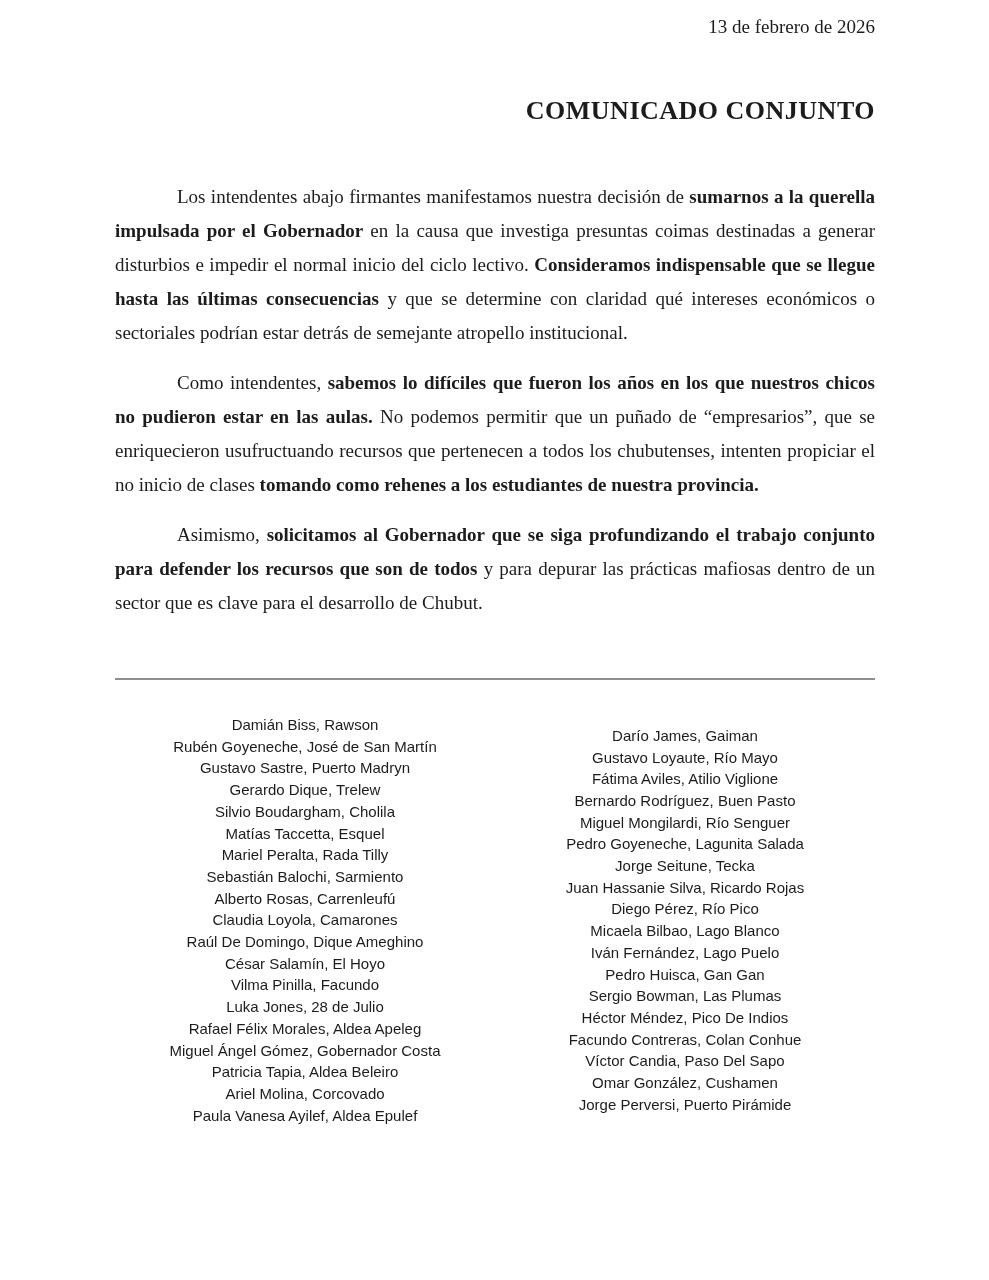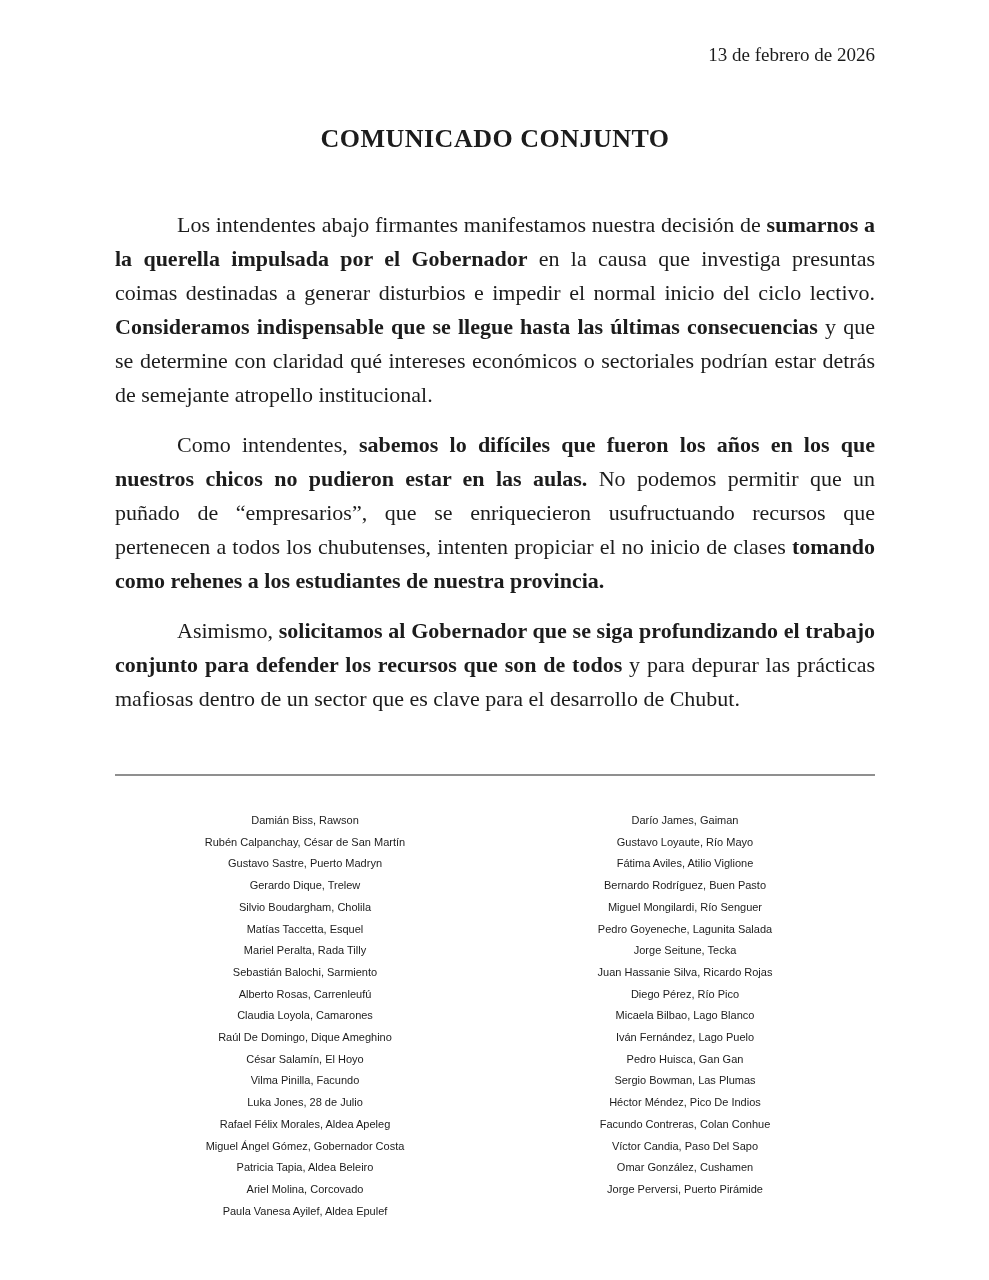--- a/index.html
+++ b/index.html
@@ -11,59 +11,60 @@
     width: 989px;
     height: 1280px;
     overflow: hidden;
     color: #1c1c1c;
     font-family: "Liberation Serif", serif;
   }
   .page {
     box-sizing: border-box;
     width: 989px;
     height: 1280px;
-    padding: 44px 114px 30px 115px;
+    padding: 16px 114px 30px 115px;
   }
   .date {
     text-align: right;
     font-size: 19px;
     line-height: 22px;
   }
   .title {
     margin: 58px 0 0 0;
-    text-align: center;
+    text-align: right;
     font-size: 26px;
     font-weight: bold;
     letter-spacing: 0.5px;
     line-height: 30px;
   }
   .paragraphs {
     margin-top: 54px;
   }
   .para {
     margin: 8px 0 16px 0;
-    font-size: 22px;
+    font-size: 19px;
     line-height: 34px;
     text-align: justify;
     text-indent: 62px;
   }
   .para .bold {
     font-weight: bold;
   }
   .divider {
     margin: 58px 0 34px 0;
     border: none;
     border-top: 2px solid #8f8f8f;
     height: 0;
   }
   .signatures {
     display: flex;
     font-family: "Liberation Sans", sans-serif;
-    font-size: 11px;
+    font-size: 15px;
     line-height: 21.7px;
+    align-items: center;
   }
   .signatures .column {
     flex: 1;
     text-align: center;
   }
   .signatory {
     white-space: nowrap;
   }
 </style>
 </head>
@@ -74,21 +75,21 @@
   <h1 class="title">COMUNICADO CONJUNTO</h1>
   <div class="paragraphs">
       <p class="para"><span>Los intendentes abajo firmantes manifestamos nuestra decisión de </span><span class="bold">sumarnos a la querella impulsada por el Gobernador</span><span> en la causa que investiga presuntas coimas destinadas a generar disturbios e impedir el normal inicio del ciclo lectivo. </span><span class="bold">Consideramos indispensable que se llegue hasta las últimas consecuencias</span><span> y que se determine con claridad qué intereses económicos o sectoriales podrían estar detrás de semejante atropello institucional.</span></p>
       <p class="para"><span>Como intendentes, </span><span class="bold">sabemos lo difíciles que fueron los años en los que nuestros chicos no pudieron estar en las aulas.</span><span> No podemos permitir que un puñado de “empresarios”, que se enriquecieron usufructuando recursos que pertenecen a todos los chubutenses, intenten propiciar el no inicio de clases </span><span class="bold">tomando como rehenes a los estudiantes de nuestra provincia.</span></p>
       <p class="para"><span>Asimismo, </span><span class="bold">solicitamos al Gobernador que se siga profundizando el trabajo conjunto para defender los recursos que son de todos</span><span> y para depurar las prácticas mafiosas dentro de un sector que es clave para el desarrollo de Chubut.</span></p>
     </div>
   <hr class="divider">
   <div class="signatures">
     <div class="column">
         <div class="signatory">Damián Biss, Rawson</div>
-        <div class="signatory">Rubén Calpanchay, César de San Martín</div>
+        <div class="signatory">Rubén Goyeneche, José de San Martín</div>
         <div class="signatory">Gustavo Sastre, Puerto Madryn</div>
         <div class="signatory">Gerardo Dique, Trelew</div>
         <div class="signatory">Silvio Boudargham, Cholila</div>
         <div class="signatory">Matías Taccetta, Esquel</div>
         <div class="signatory">Mariel Peralta, Rada Tilly</div>
         <div class="signatory">Sebastián Balochi, Sarmiento</div>
         <div class="signatory">Alberto Rosas, Carrenleufú</div>
         <div class="signatory">Claudia Loyola, Camarones</div>
         <div class="signatory">Raúl De Domingo, Dique Ameghino</div>
         <div class="signatory">César Salamín, El Hoyo</div>

